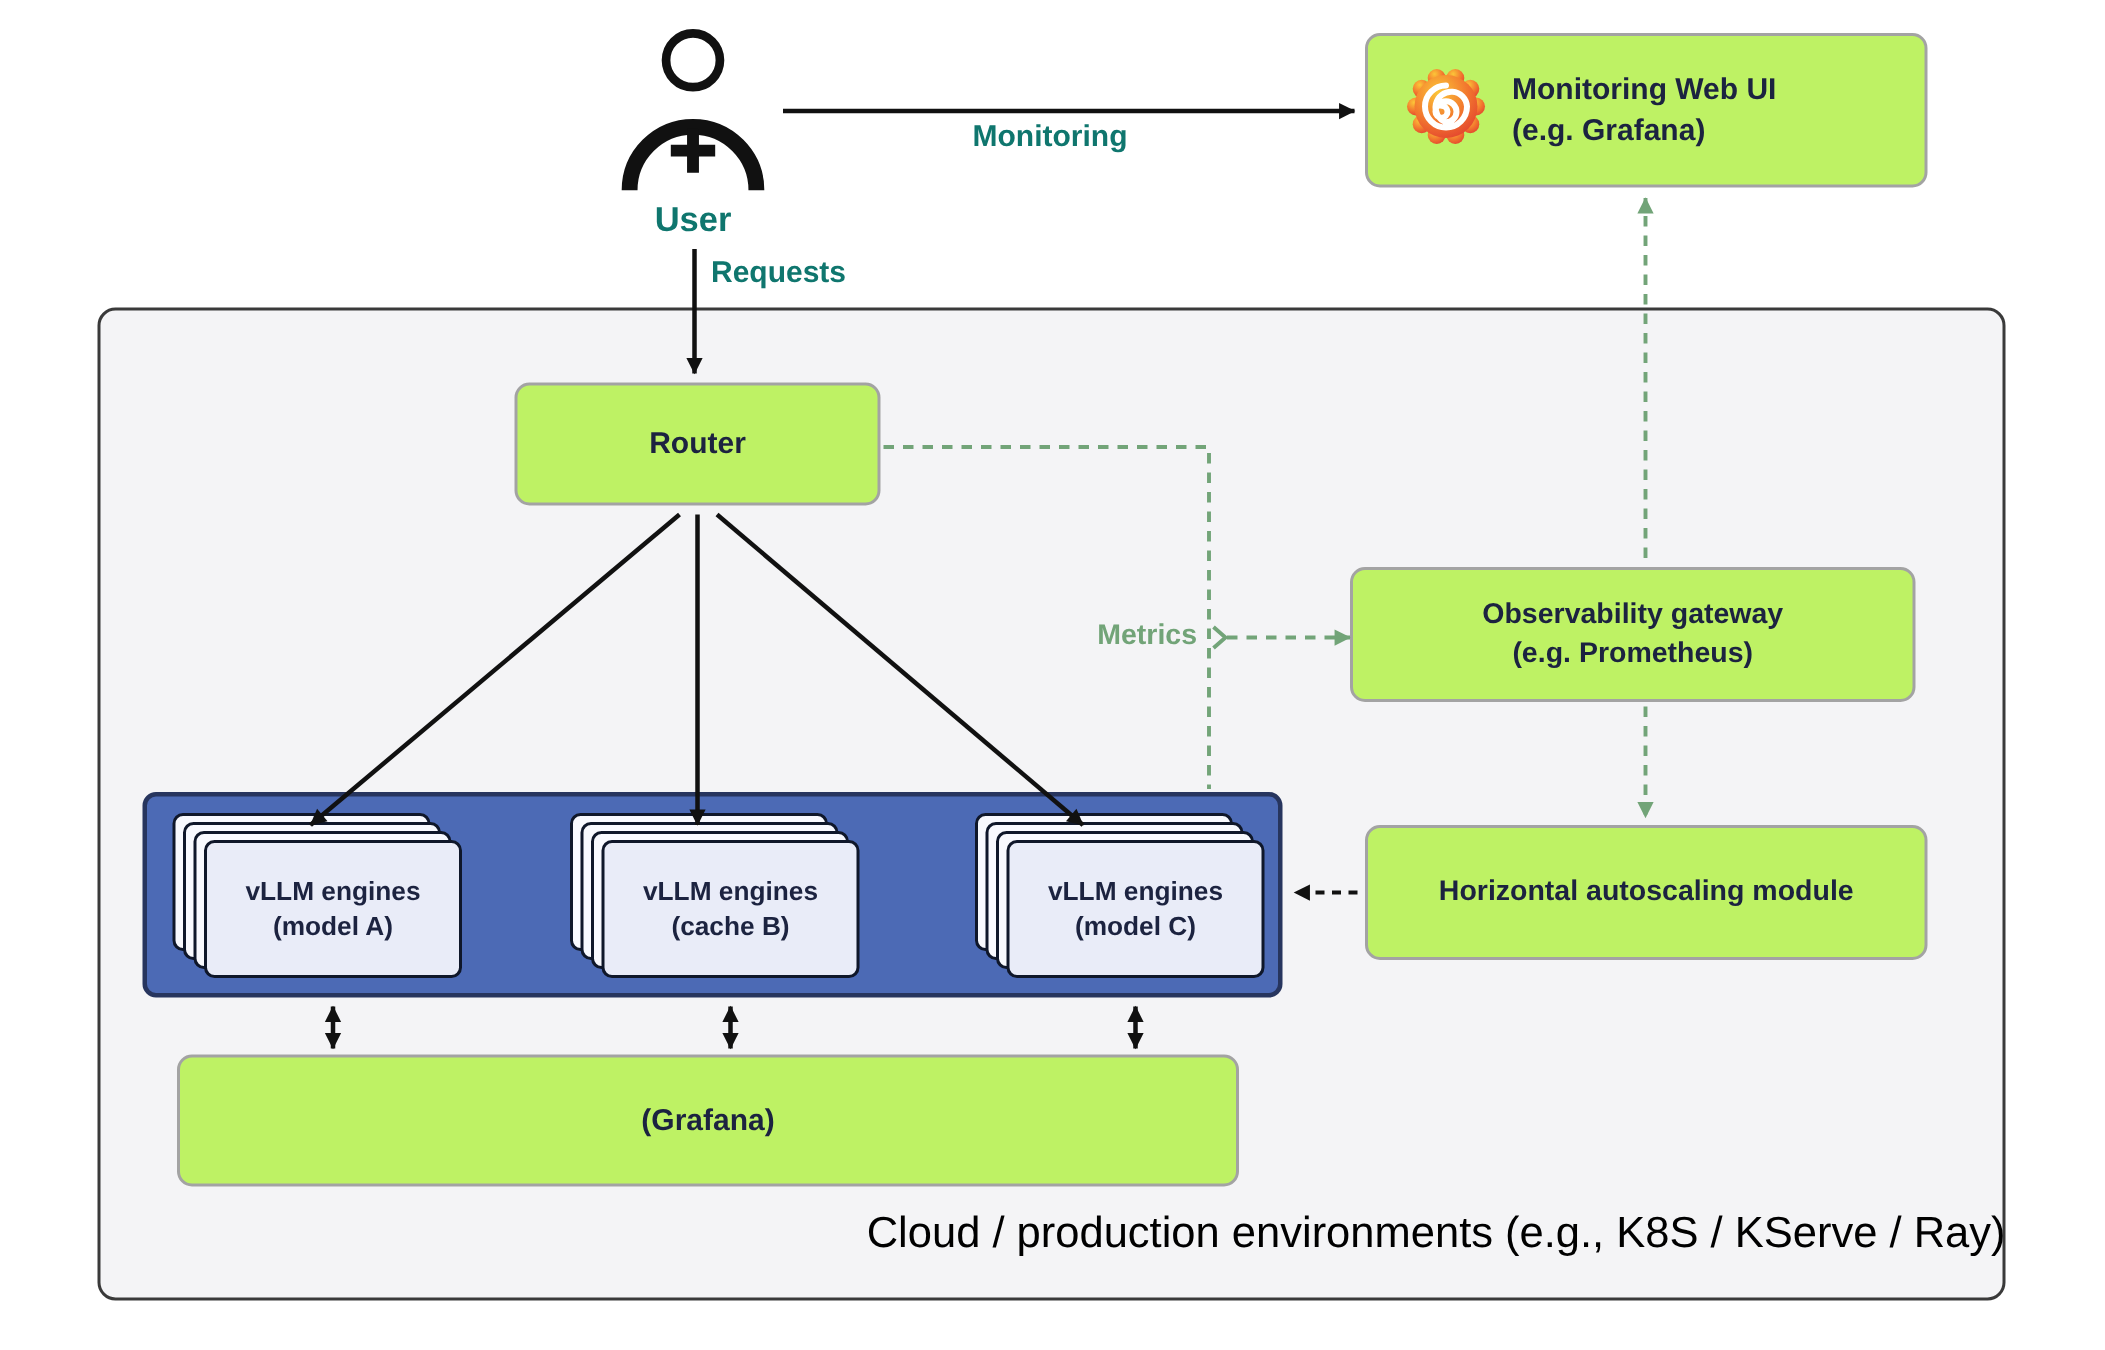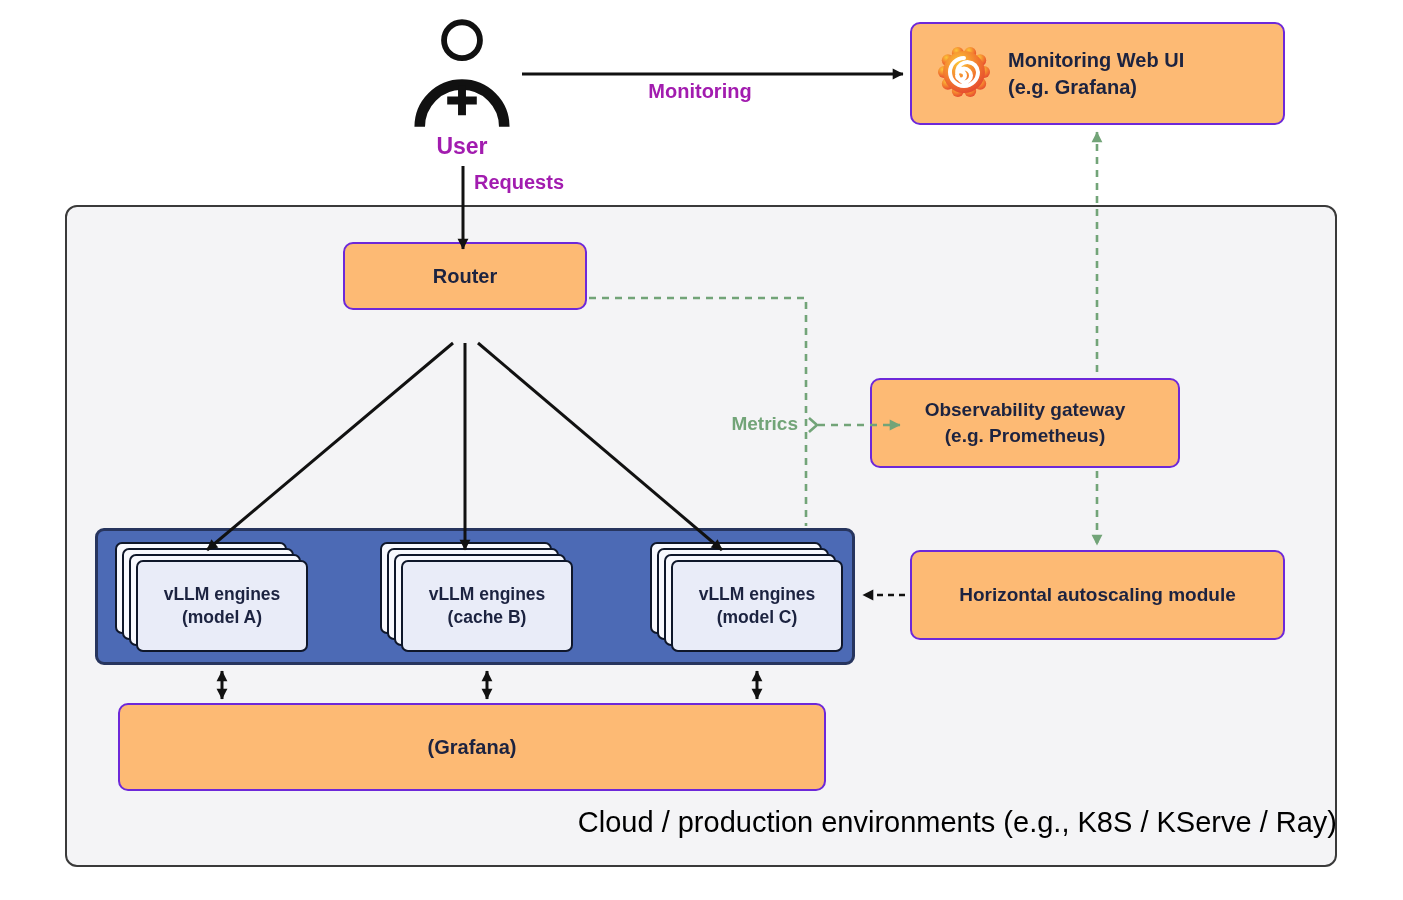--- a/index.html
+++ b/index.html
@@ -2,32 +2,32 @@
 <html><head>
 <meta charset="utf-8">
 <style>
   html,body{margin:0;padding:0;background:#ffffff;}
   body{font-family:"Liberation Sans",sans-serif;}
   .canvas{position:relative;width:1403px;height:900px;background:#ffffff;overflow:hidden;}
 
   .outer{position:absolute;left:65px;top:205px;width:1272px;height:662px;background:#f4f4f6;
          border:2px solid #3a3a3a;border-radius:12px;z-index:1;box-sizing:border-box;}
 
-  .node{position:absolute;background:#fdba74;border:2px solid #6d28d9;border-radius:10px;
+  .node{position:absolute;background:#bef264;border:2px solid #a3a3a3;border-radius:10px;
         display:flex;flex-direction:column;align-items:center;justify-content:center;
         z-index:2;box-sizing:border-box;}
   .node .l1,.node .l2{font-weight:bold;color:#1c2340;font-size:20px;line-height:1.35;text-align:center;}
 
   .node.row{flex-direction:row;justify-content:flex-start;gap:16px;padding-left:24px;}
   .node.row .txt{display:flex;flex-direction:column;align-items:flex-start;}
   .node.row .l1,.node.row .l2{text-align:left;}
 
   #monitoring-ui{left:910px;top:22px;width:375px;height:103px;}
-  #router{left:343px;top:242px;width:244px;height:68px;}
-  #observability{left:870px;top:378px;width:310px;height:90px;}
+  #router{left:343px;top:255px;width:244px;height:82px;}
+  #observability{left:900px;top:378px;width:377px;height:90px;}
   #observability .l1,#observability .l2{font-size:19px;}
   #autoscaler{left:910px;top:550px;width:375px;height:90px;}
   #autoscaler .l1{font-size:19px;}
   #kv-cache{left:118px;top:703px;width:708px;height:88px;}
 
   .engine-container{position:absolute;left:95px;top:528px;width:760px;height:137px;
         background:#4c6ab5;border:3px solid #27355e;border-radius:9px;z-index:2;box-sizing:border-box;}
 
   .stack{position:absolute;width:196px;height:116px;z-index:3;}
   .stack.a{left:115px;top:542px;}
@@ -35,21 +35,21 @@
   .stack.c{left:650px;top:542px;}
   .card{position:absolute;width:172px;height:92px;background:#f8f9fe;border:2px solid #0f172a;
         border-radius:7px;box-sizing:border-box;}
   .card.o0{left:0;top:0;}
   .card.o1{left:7px;top:6px;}
   .card.o2{left:14px;top:12px;}
   .card.front{left:21px;top:18px;background:#e9ecf8;display:flex;flex-direction:column;
         align-items:center;justify-content:center;}
   .card .l1,.card .l2{font-weight:bold;color:#1c2340;font-size:17.5px;line-height:1.3;}
 
-  .edge-label{position:absolute;font-weight:bold;color:#a21caf;font-size:20px;z-index:4;}
+  .edge-label{position:absolute;font-weight:bold;color:#0f766e;font-size:20px;z-index:4;}
   #lbl-monitoring{left:610px;top:80px;width:180px;text-align:center;}
   #lbl-requests{left:474px;top:171px;}
   #lbl-metrics{left:698px;top:413px;width:100px;text-align:right;color:#72a478;font-size:19px;}
   #lbl-user{left:402px;top:133px;width:120px;text-align:center;font-size:23px;}
 
   .caption{position:absolute;left:65px;top:806px;width:1272px;text-align:right;
         font-size:29px;color:#000;z-index:2;}
 
   svg.arrows{position:absolute;left:0;top:0;z-index:3;pointer-events:none;}
   .user-icon-wrap{position:absolute;left:414px;top:18px;z-index:2;}

